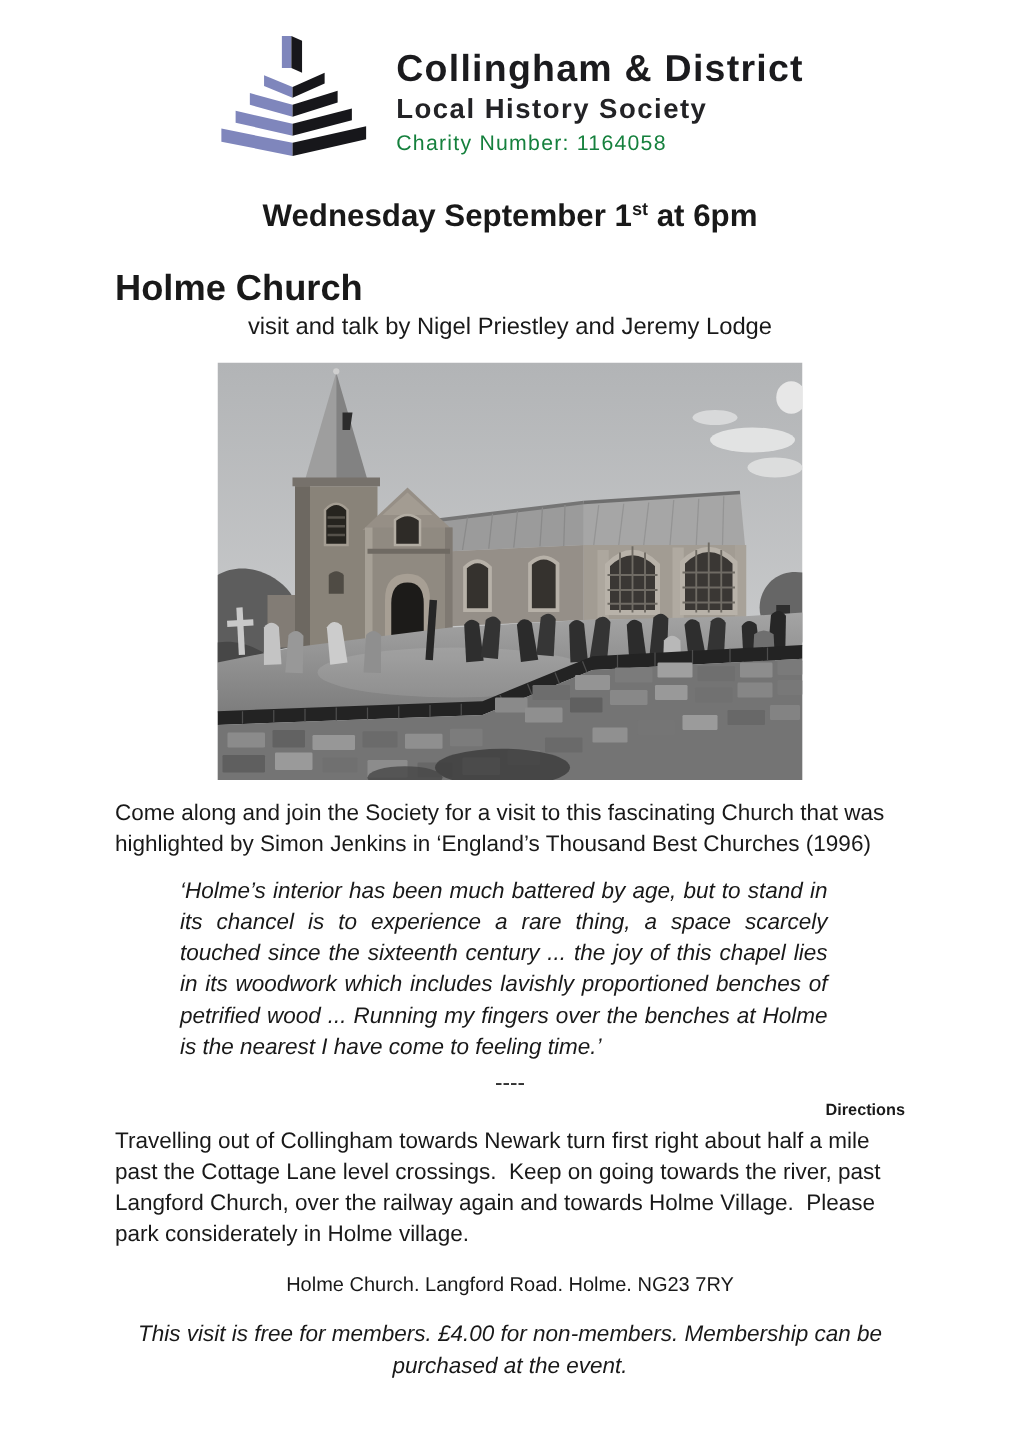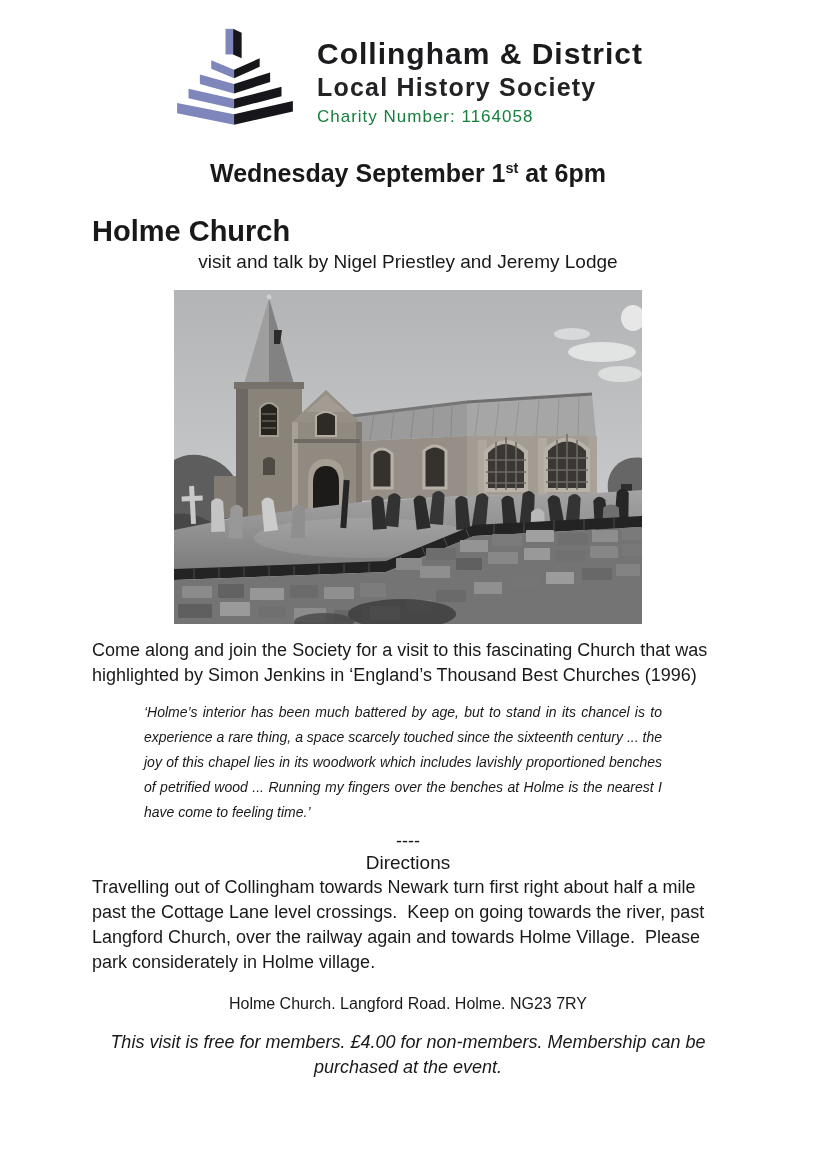--- a/index.html
+++ b/index.html
@@ -7,35 +7,35 @@
     width:814px;height:1157px;box-sizing:border-box;position:relative;
     margin:0 auto;background:#ffffff;color:#191919;
     font-family:"Liberation Sans",sans-serif;overflow:hidden;
     padding:26px 90px 0 92px;
   }
   
   .logo-row{display:flex;justify-content:center;align-items:center;gap:20px;}
   .logo-mark{flex:0 0 auto;}
   .logo-text{display:flex;flex-direction:column;}
   .logo-title{font-size:30px;font-weight:bold;letter-spacing:1px;color:#1b1b1e;line-height:1.1;}
-  .logo-subtitle{font-size:25px;font-weight:bold;letter-spacing:1.2px;color:#232326;line-height:1.2;margin-top:2px;}
+  .logo-subtitle{font-size:22px;font-weight:bold;letter-spacing:1.2px;color:#232326;line-height:1.2;margin-top:2px;}
   .logo-charity{font-size:17px;font-weight:normal;letter-spacing:1px;color:#15803d;margin-top:5px;}
   
   .event-date{font-size:25px;font-weight:bold;text-align:center;margin:20px 0 0;line-height:1.25;}
   .event-date sup{font-size:58%;vertical-align:super;font-weight:bold;}
   .event-title{font-size:29px;font-weight:bold;margin:24px 0 0;line-height:1.25;}
   .event-sub{font-size:19px;text-align:center;margin:0 0 0;line-height:1.3;}
   
   .photo{width:468px;height:334px;margin:16px auto 0;display:block;}
   
   .para{font-size:18px;line-height:25px;margin:14px 0 0;white-space:pre-wrap;}
-  .quote{font-size:14px;line-height:25px;font-style:italic;text-align:justify;
+  .quote{font-size:18px;line-height:25px;font-style:italic;text-align:justify;
          margin:12px 62px 0 52px;}
   .divider{font-size:18px;line-height:20px;margin:6px 0 0;text-align:center;}
-  .directions-heading{font-size:19px;line-height:24px;font-weight:normal;text-align:center;margin:0;}
+  .directions-heading{font-size:13px;line-height:24px;font-weight:bold;text-align:right;margin:0;}
   .address{font-size:16px;line-height:25px;text-align:center;margin:16px 0 0;}
   .membership{font-size:18px;line-height:25px;font-style:italic;text-align:center;margin:14px 18px 0;}
 </style>
 </head>
 <body>
 
 <div class="page">
 
   <header class="logo-row">
     <svg class="logo-mark" width="124" height="112" viewBox="0 0 130 118" aria-hidden="true">

